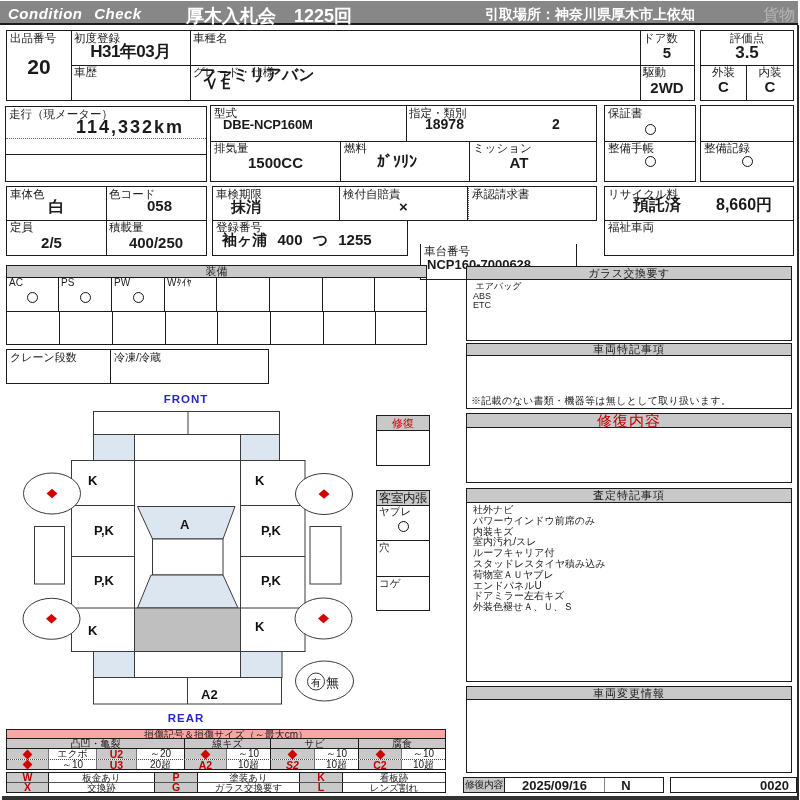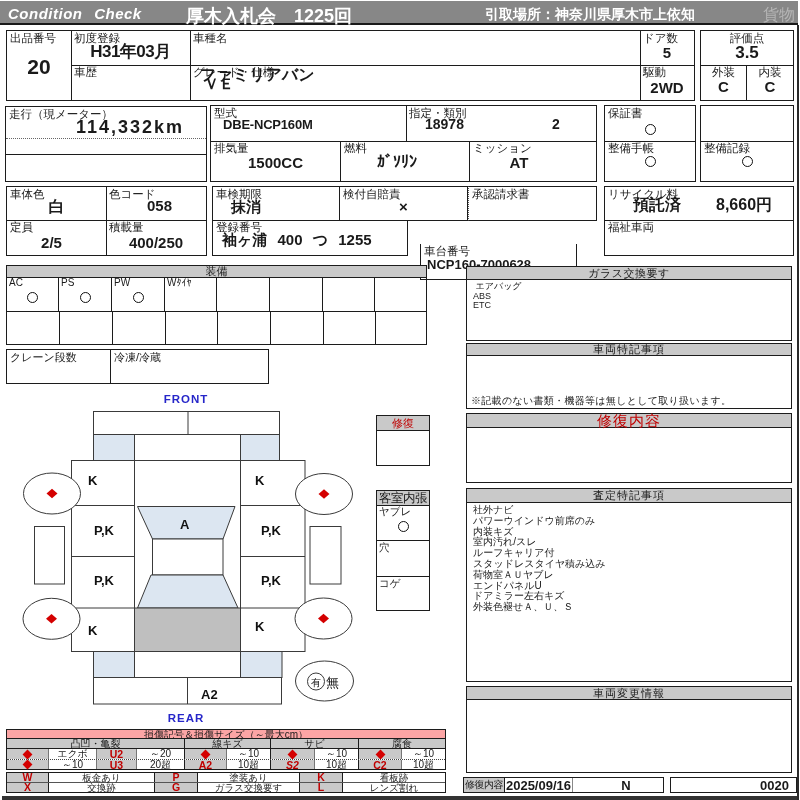--- a/index.html
+++ b/index.html
@@ -410,21 +410,21 @@
 </div>
 
 <div class="b" style="left:466px;top:686px;width:326px;height:87px;">
 <div class="hdr" style="height:12px;font-size:11px;line-height:12px;letter-spacing:1px;">車両変更情報</div>
 </div>
 
 <div class="b" style="left:463px;top:777px;width:201px;height:16px;">
 
 <div class="n gry" style="left:0;top:0;width:41px;height:100%;border-right:1px solid #1c1c1c;font-size:10px;line-height:14px;letter-spacing:-0.5px;text-align:center;">修復内容</div>
 
-<div class="n" style="left:41px;top:0;width:68px;height:100%;border-right:1px solid #888;font-weight:bold;font-size:13px;line-height:15px;text-align:center;">2025/09/16</div>
+<div class="n" style="left:41px;top:0;width:100px;height:100%;border-right:1px solid #888;font-weight:bold;font-size:13px;line-height:15px;text-align:center;">2025/09/16</div>
 
 <div class="n" style="left:125px;top:0;right:0;height:100%;font-weight:bold;font-size:13px;line-height:15px;text-align:center;">N</div>
 </div>
 
 <div class="b" style="left:670px;top:777px;width:127px;height:16px;font-weight:bold;font-size:13px;line-height:15px;text-align:right;"><span style="padding-right:7px;">0020</span></div>
 
 <div class="b" style="left:6px;top:729px;width:440px;height:41px;font-size:10px;">
 
 <div class="n" style="left:0;right:0;top:0;height:9px;background:#fca5a5;border-bottom:1px solid #1c1c1c;text-align:center;line-height:9px;">損傷記号＆損傷サイズ（～最大cm）</div>
 

